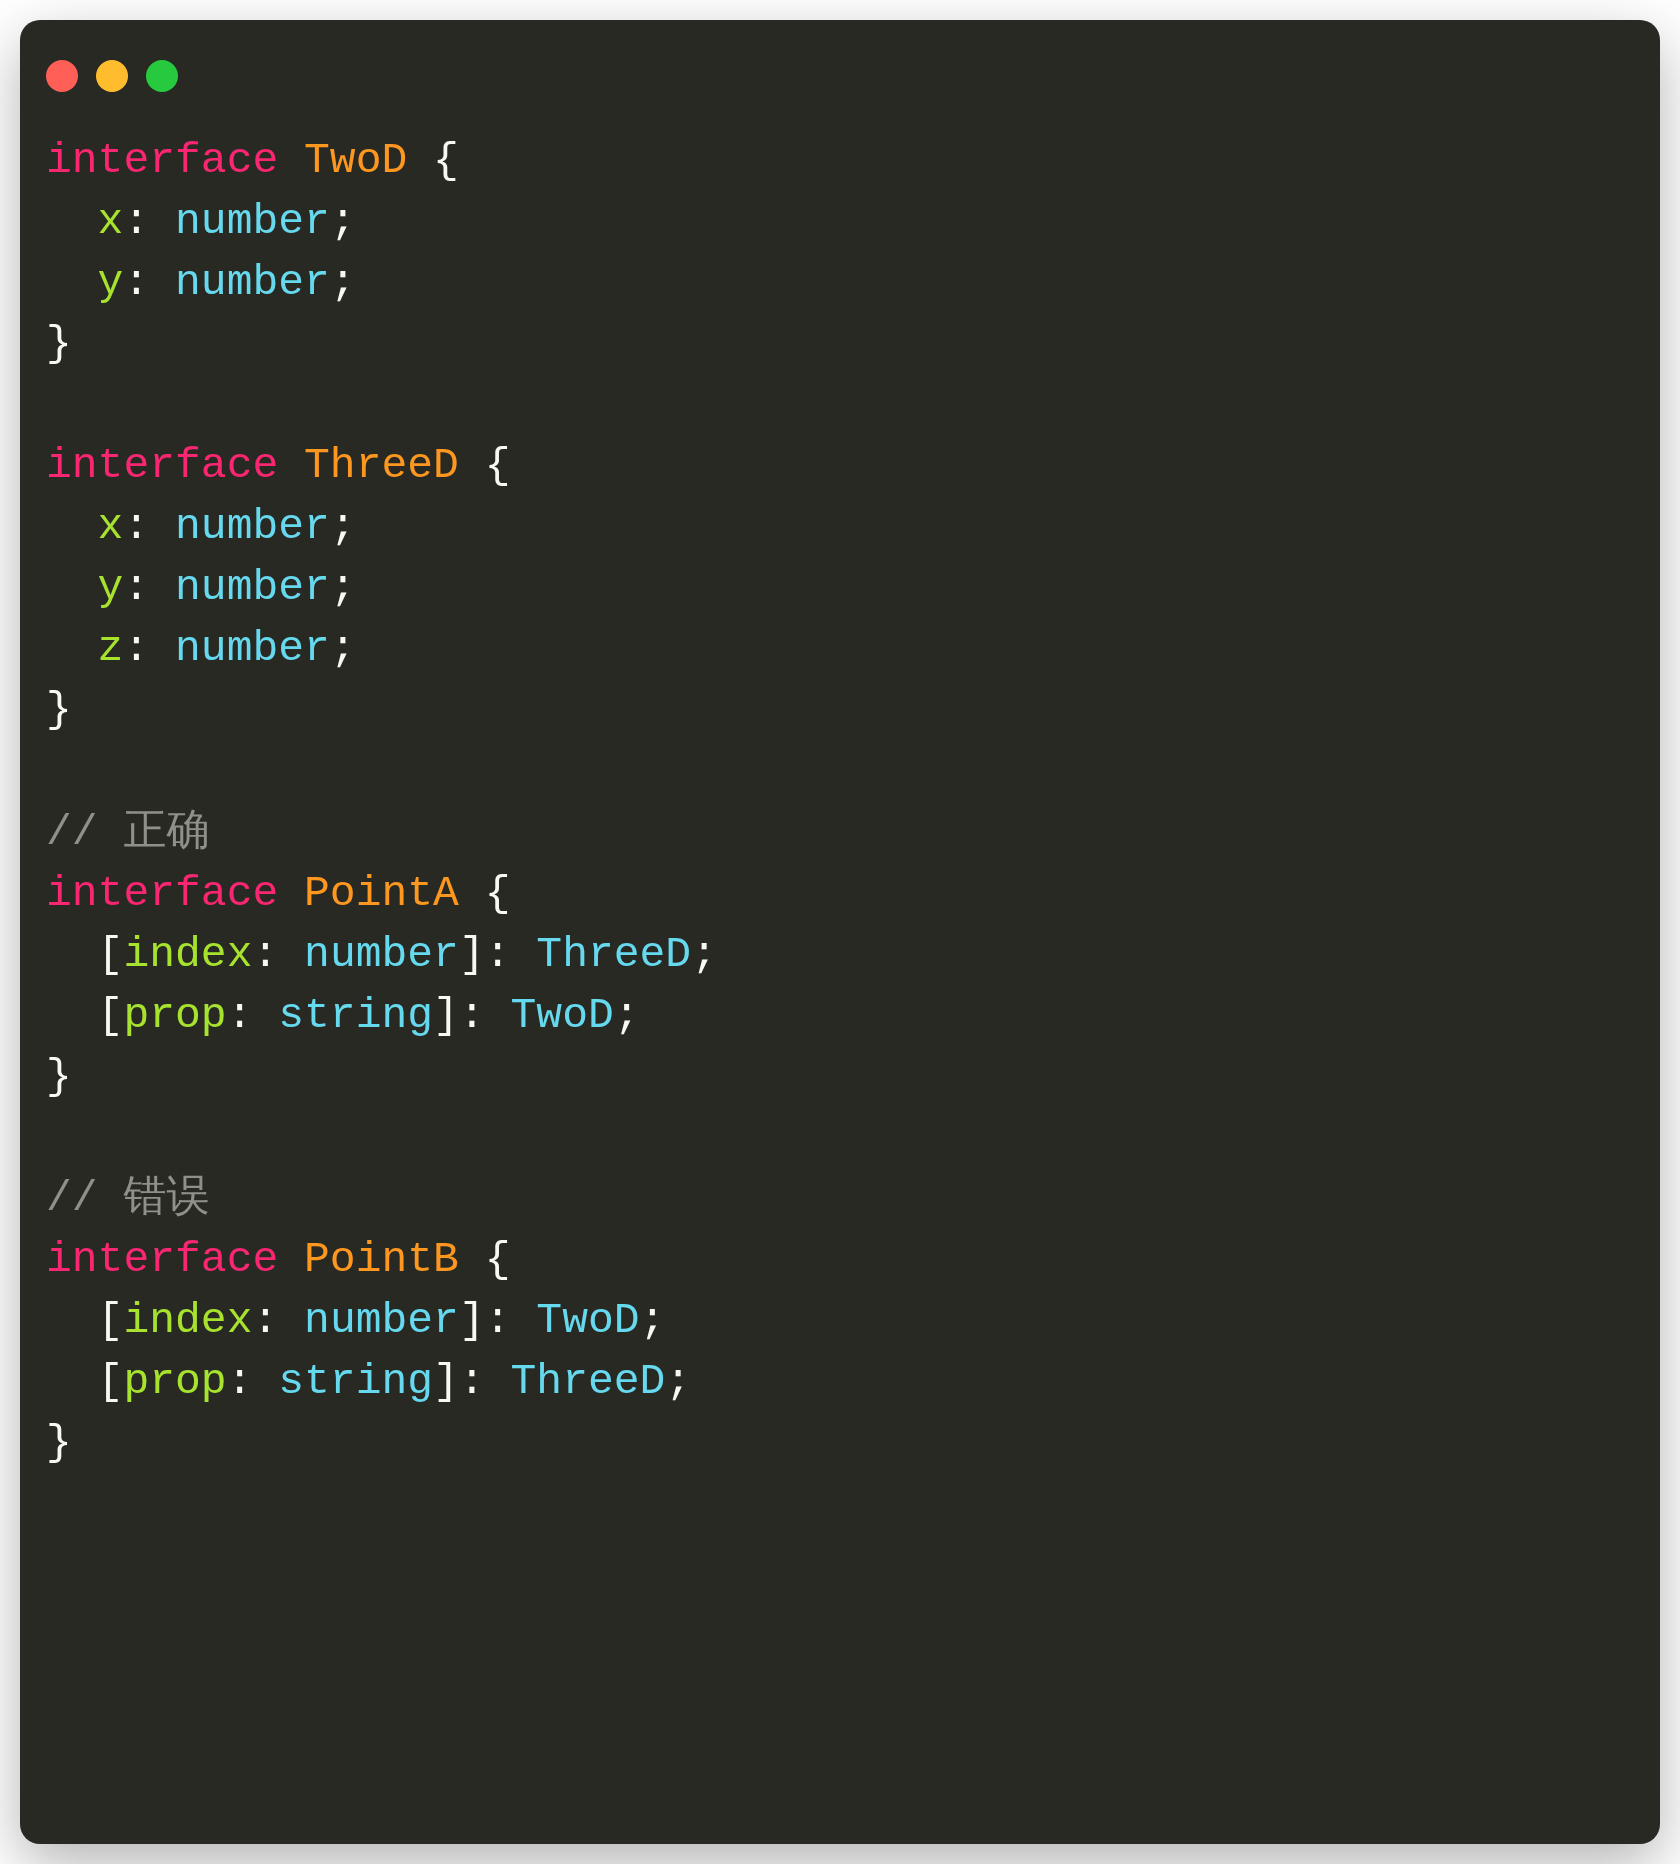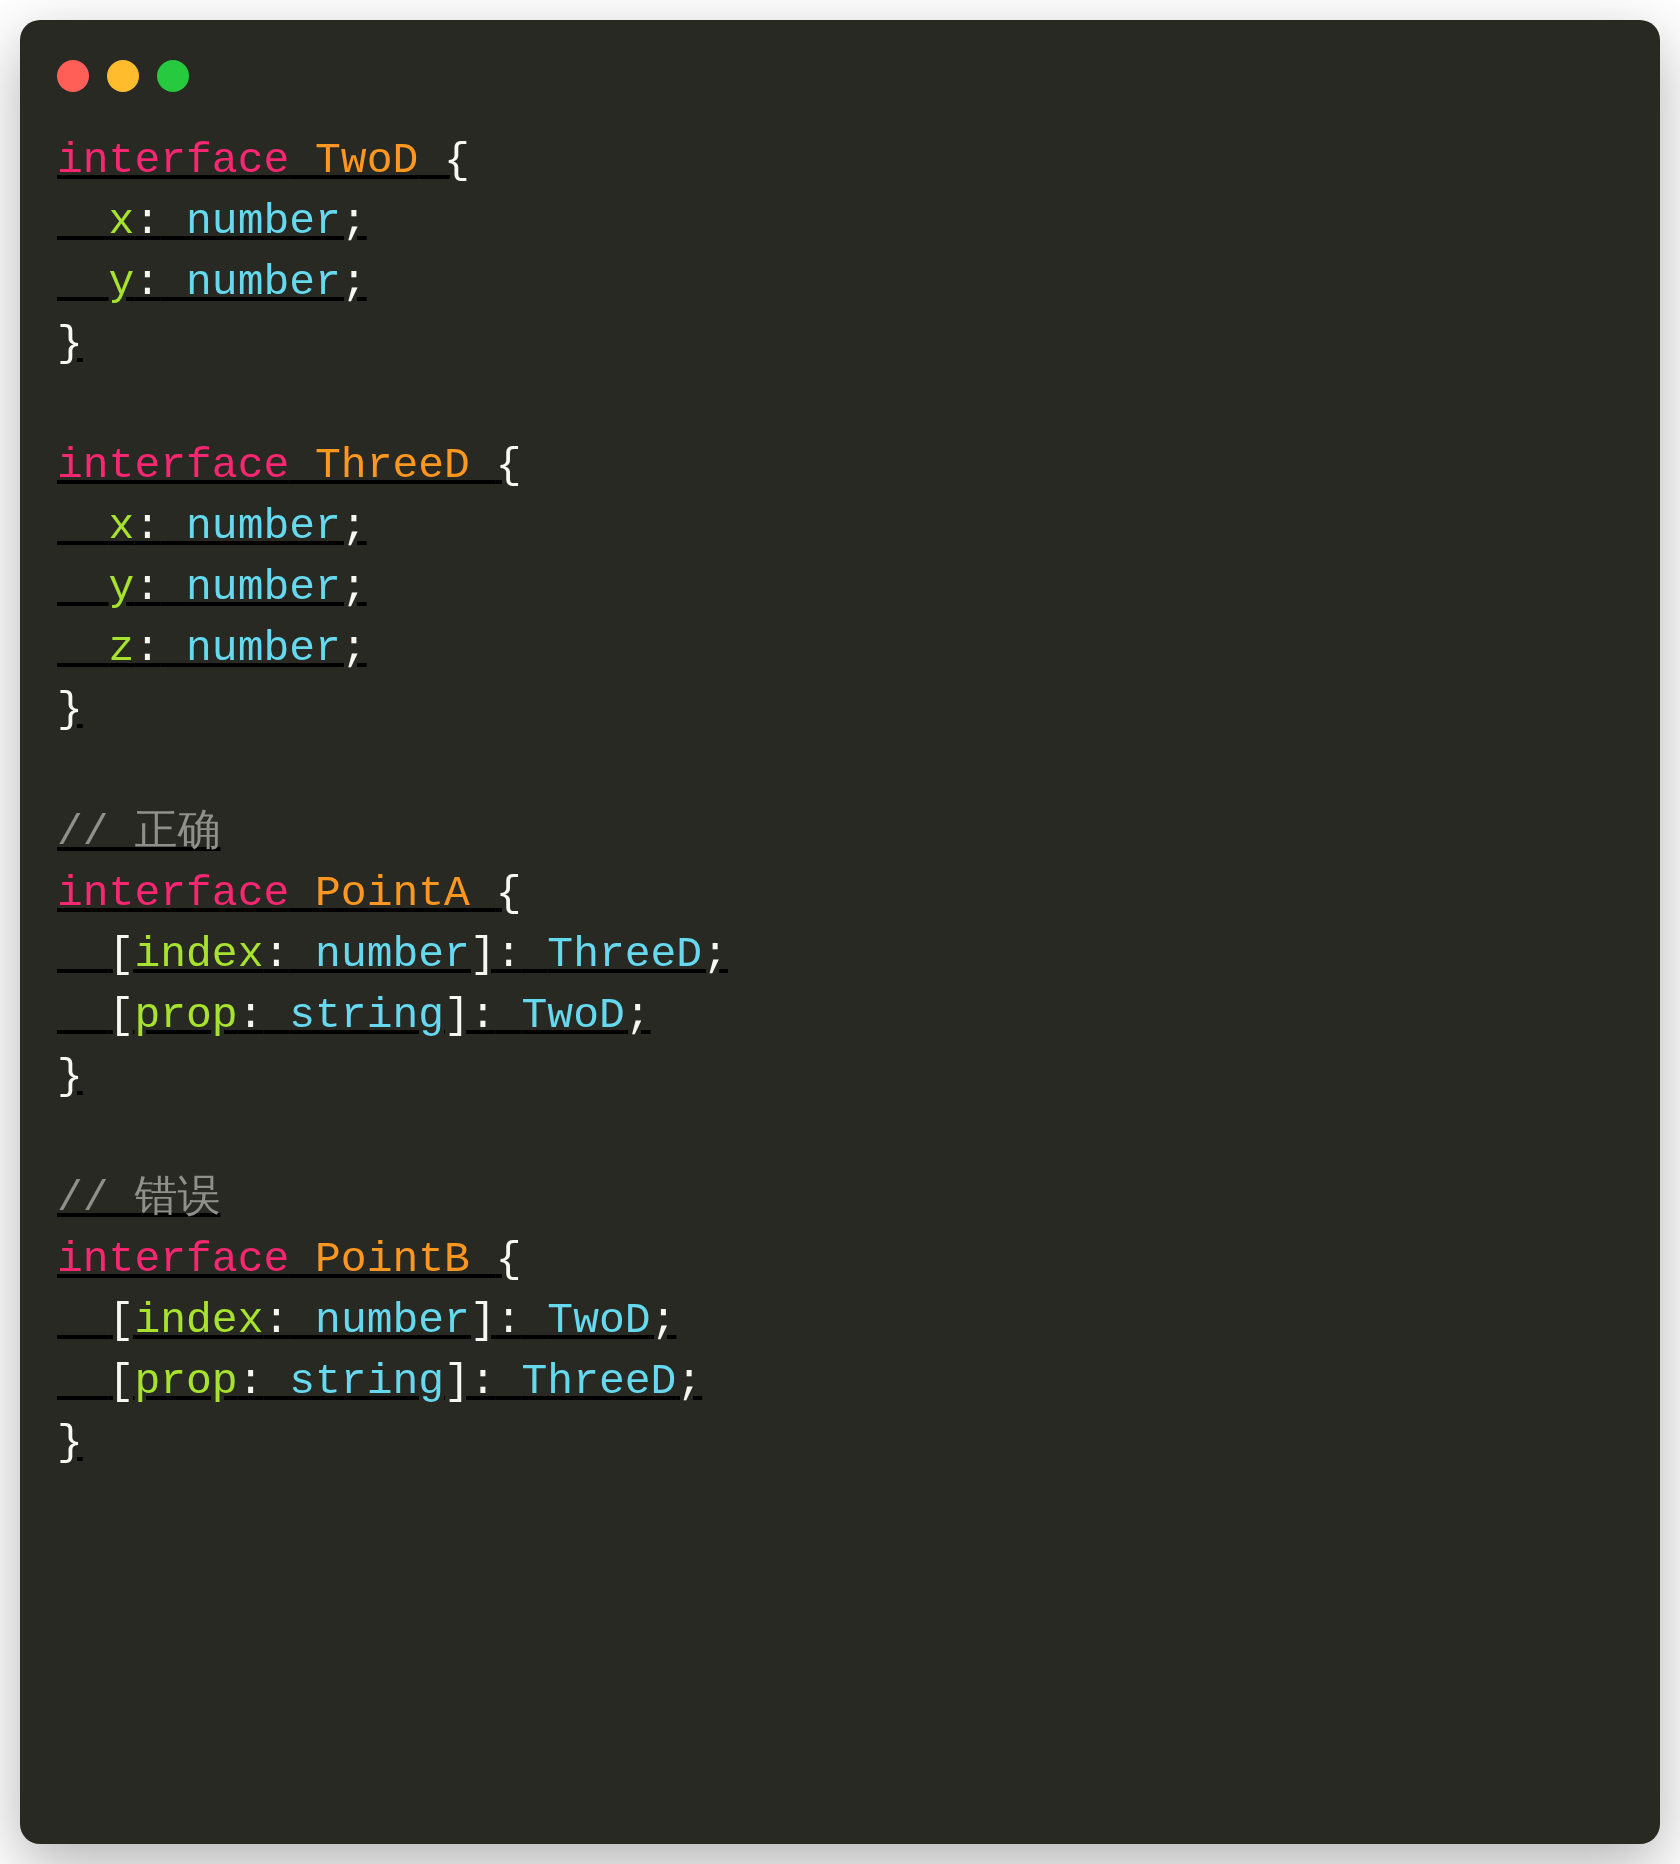--- a/index.html
+++ b/index.html
@@ -12,24 +12,23 @@
       width: 1680px;
       height: 1864px;
       padding: 20px;
       font-family: "SF Mono", "Monaco", "Menlo", "Consolas", "Courier New", monospace;
     }
     .code-window {
       background: #282923;
       border-radius: 20px;
       width: 100%;
       height: 100%;
-      padding: 40px 37px;
+      padding: 40px 26px;
       box-shadow: 0 20px 60px rgba(0,0,0,0.3);
       overflow: hidden;
-      text-decoration: underline;
     }
     .window-controls {
       display: flex;
       gap: 18px;
       margin-bottom: 38px;
     }
     .window-dot {
       width: 32px;
       height: 32px;
       border-radius: 50%;

